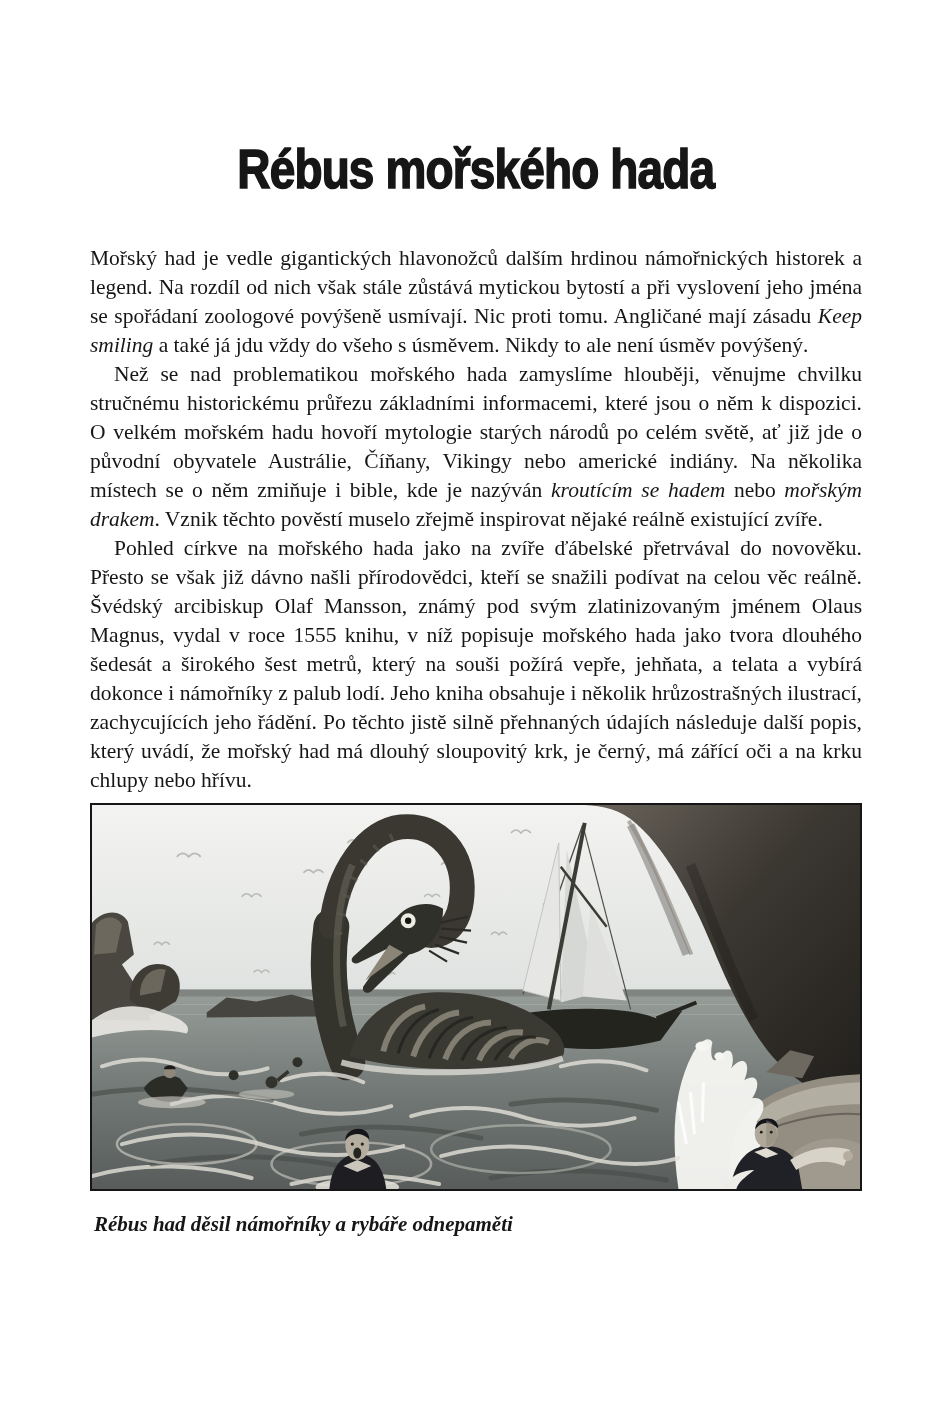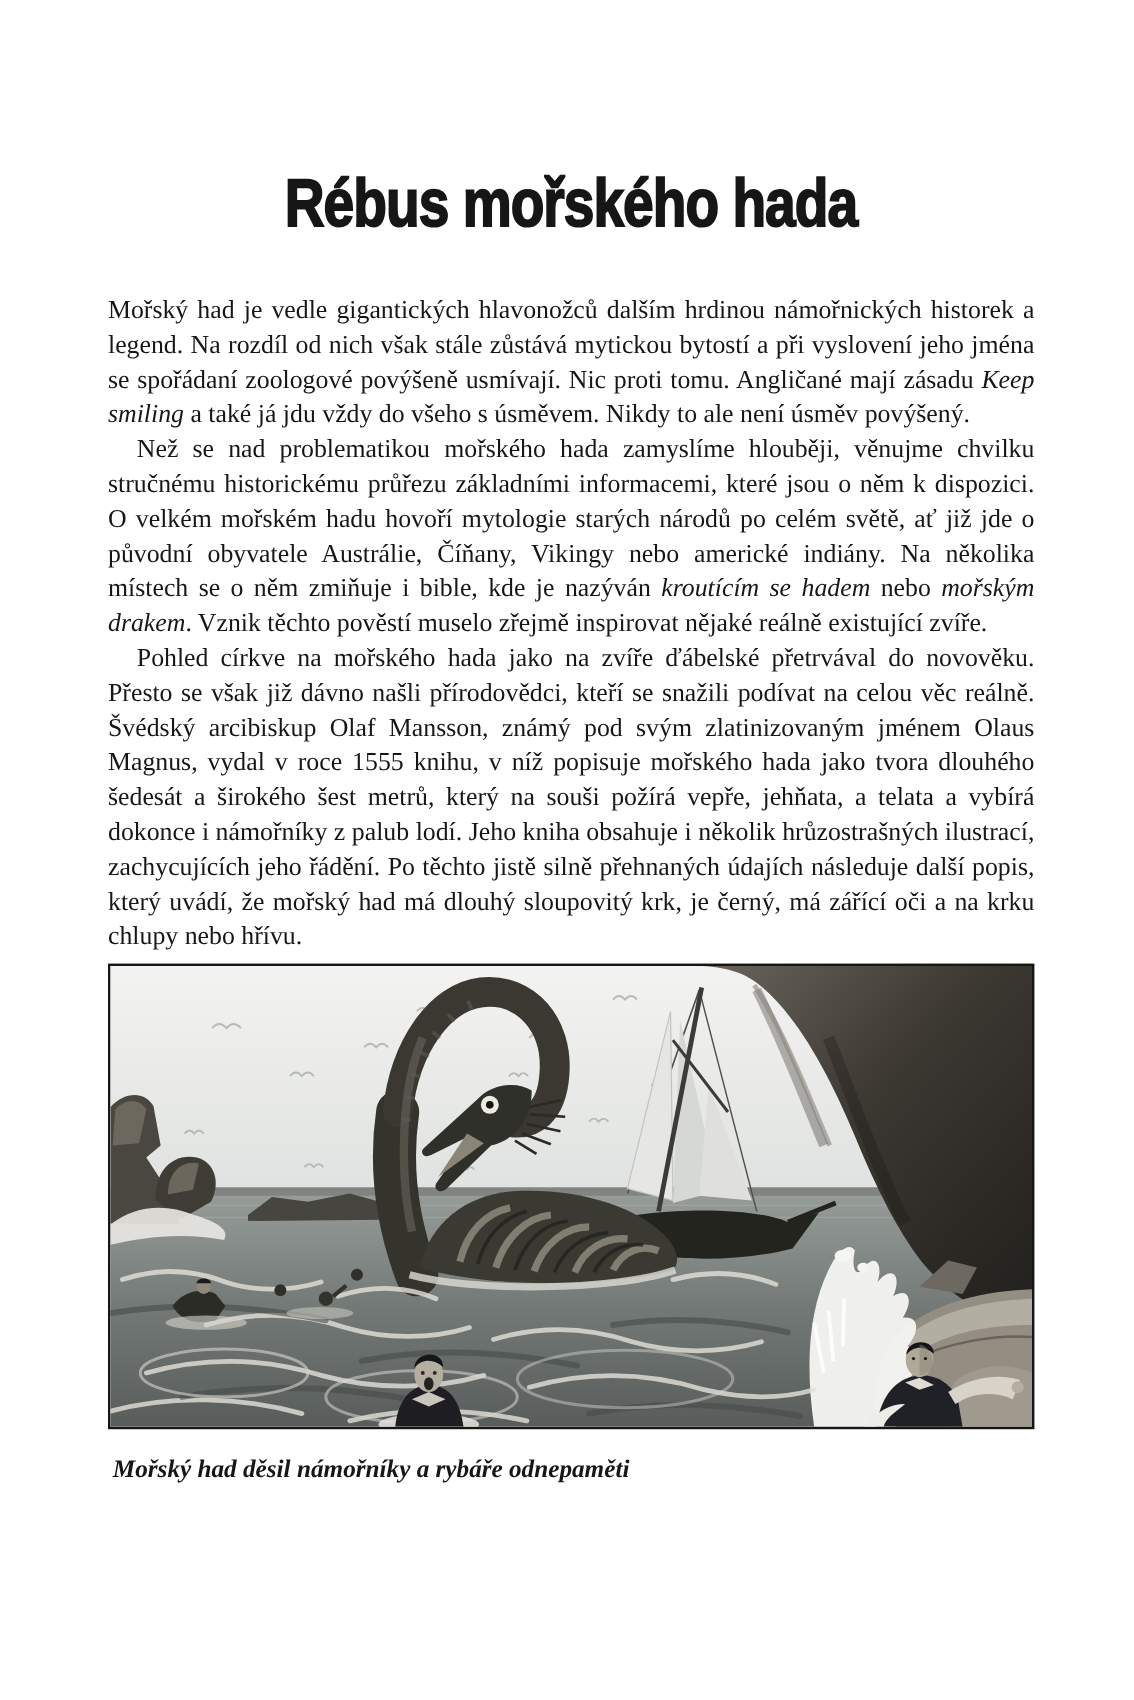--- a/index.html
+++ b/index.html
@@ -257,17 +257,17 @@
             <ellipse cx="676" cy="329" rx="11.5" ry="14.5" fill="#b0a899"></ellipse>
             <path d="M665,325 C665,312 688,310 688,324 C680,317 671,317 665,325 Z" fill="#13131a"></path>
             <path d="M676,316 C684,318 688,326 687,336 C683,340 678,342 676,342 Z" fill="#8a8274" opacity="0.5"></path>
             <circle cx="671" cy="328" r="1.4" fill="#1d1d19"></circle>
             <circle cx="681" cy="328" r="1.4" fill="#1d1d19"></circle>
             <path d="M664,348 L676,344 L688,350 L676,354 Z" fill="#e2ddd2"></path>
             <path d="M630,385 C640,372 652,366 664,366 C654,374 648,378 646,385 Z" fill="#eeece6"></path>
           </g>
         </svg>
       </div>
-      <figcaption class="caption">Mořský had děsil námořníky a rybáře odnepaměti</figcaption>
+      <figcaption class="caption">Rébus had děsil námořníky a rybáře odnepaměti</figcaption>
     </figure>
 
   </div>
 </div>
 
 </body></html>

